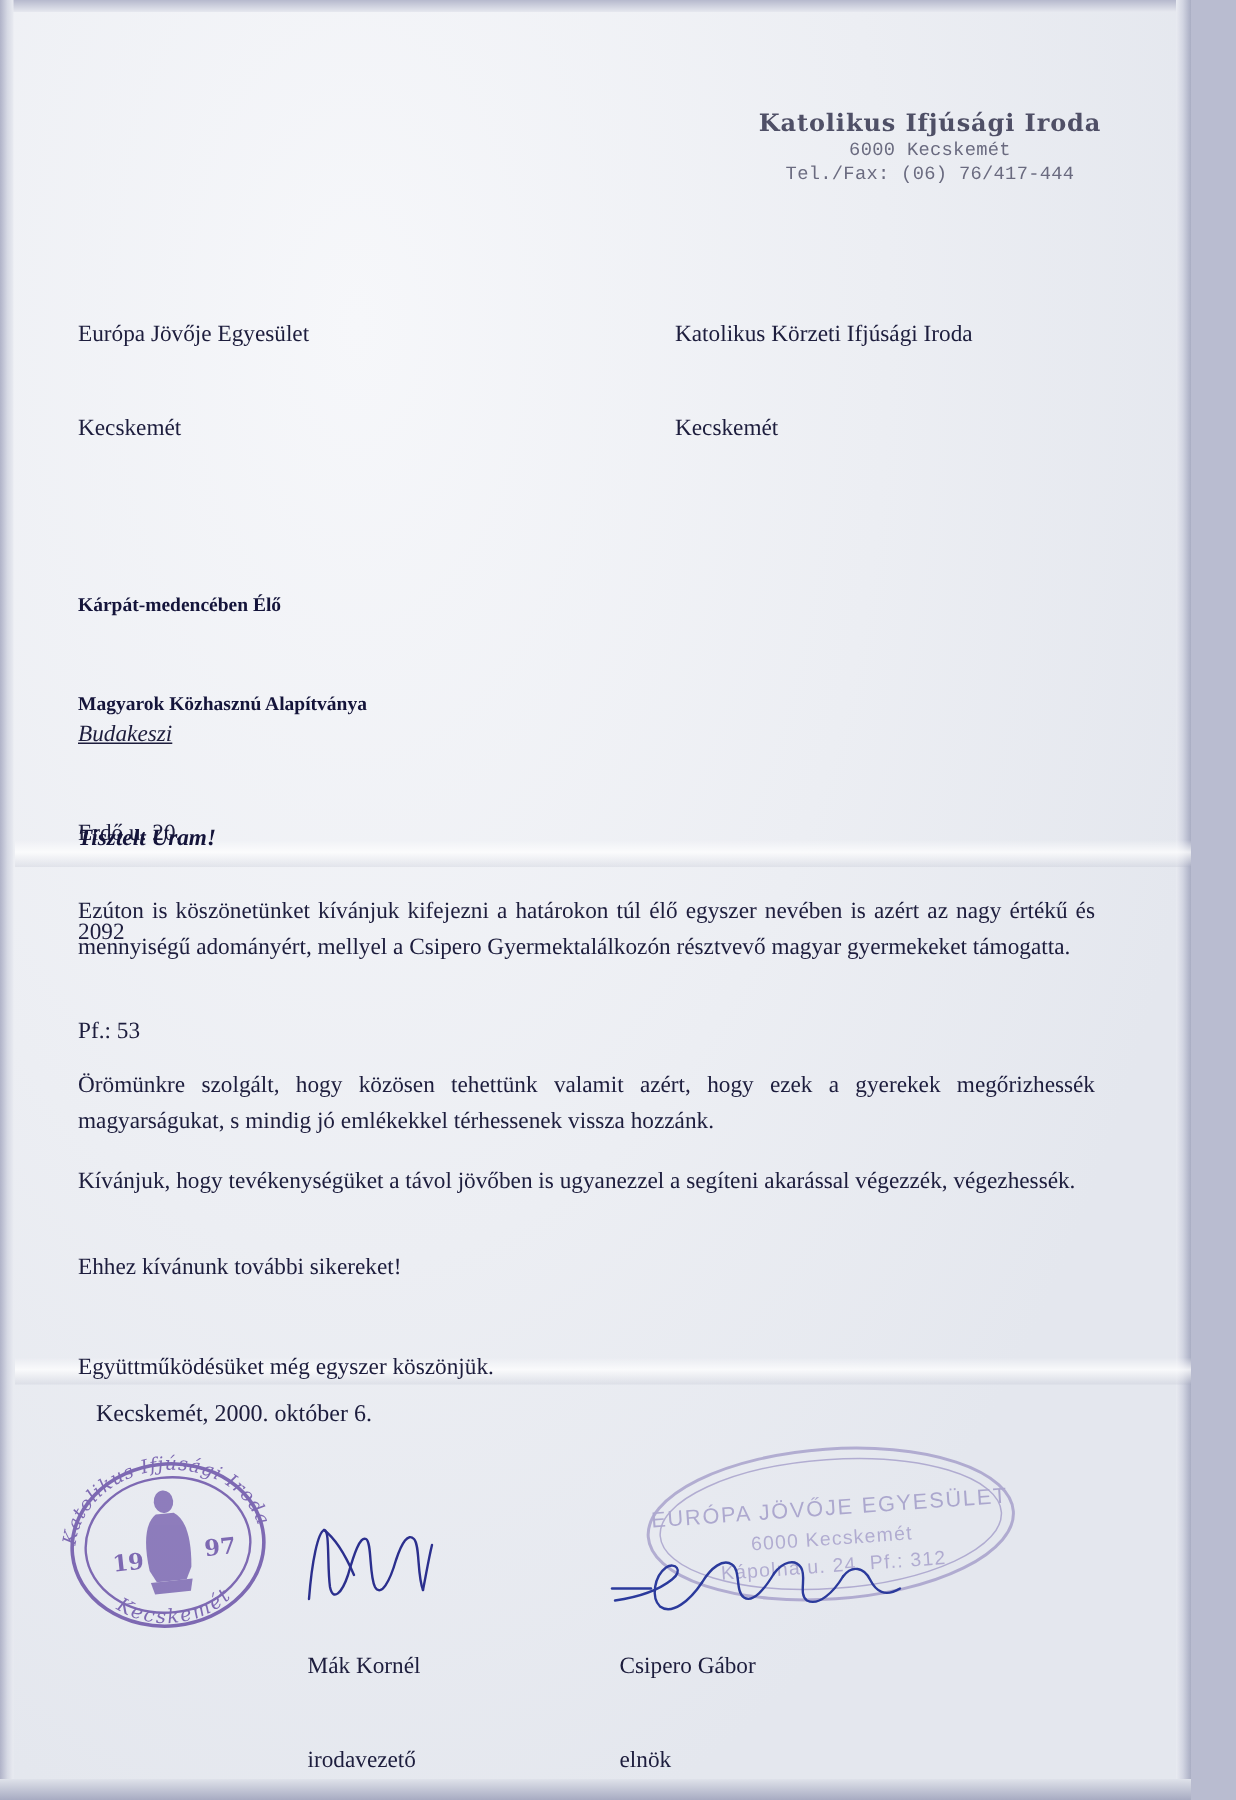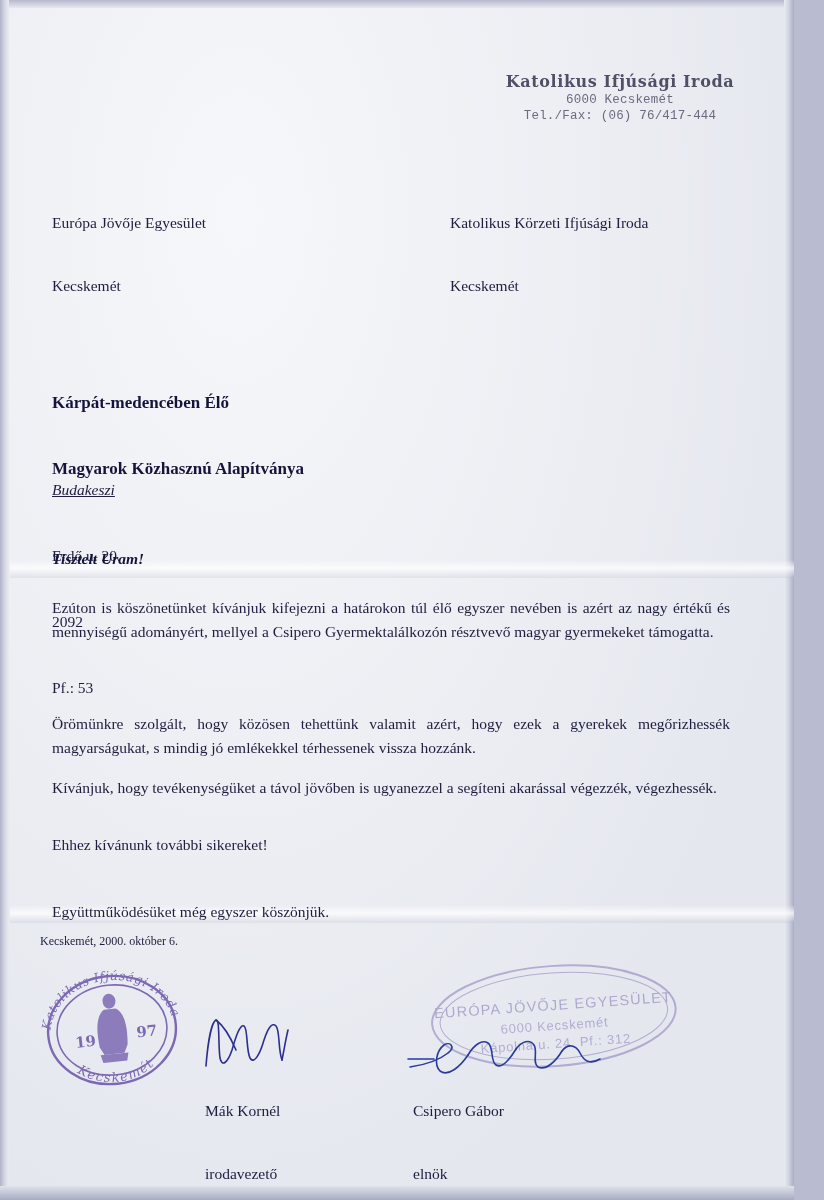--- a/index.html
+++ b/index.html
@@ -82,21 +82,21 @@
   .addr {
     font-size: 15.5px;
     line-height: 21px;
     color: #1d1d3d;
   }
   .addr-left { left: 52px; top: 170px; }
   .addr-right { left: 450px; top: 170px; }
 
   .recipient {
     left: 52px; top: 348px;
-    font-size: 17px;
+    font-size: 13px;
     line-height: 22px;
     font-weight: bold;
     color: #14143a;
   }
   .recipient-addr {
     left: 52px; top: 435px;
     font-size: 15.5px;
     line-height: 22px;
     color: #1d1d3d;
   }
@@ -118,22 +118,22 @@
     line-height: 24px;
     text-align: justify;
     color: #1d1d3d;
   }
   .p1 { top: 596px; }
   .p2 { top: 712px; }
   .p3 { top: 776px; }
   .p4 { top: 833px; }
 
   .place-date {
-    left: 40px; top: 934px;
-    font-size: 12px;
+    left: 64px; top: 934px;
+    font-size: 16px;
     color: #1d1d3d;
   }
 
   
   .sig-name {
     font-size: 15.5px;
     line-height: 21px;
     color: #1d1d3d;
   }
   .sig-left { left: 205px; top: 1058px; }

